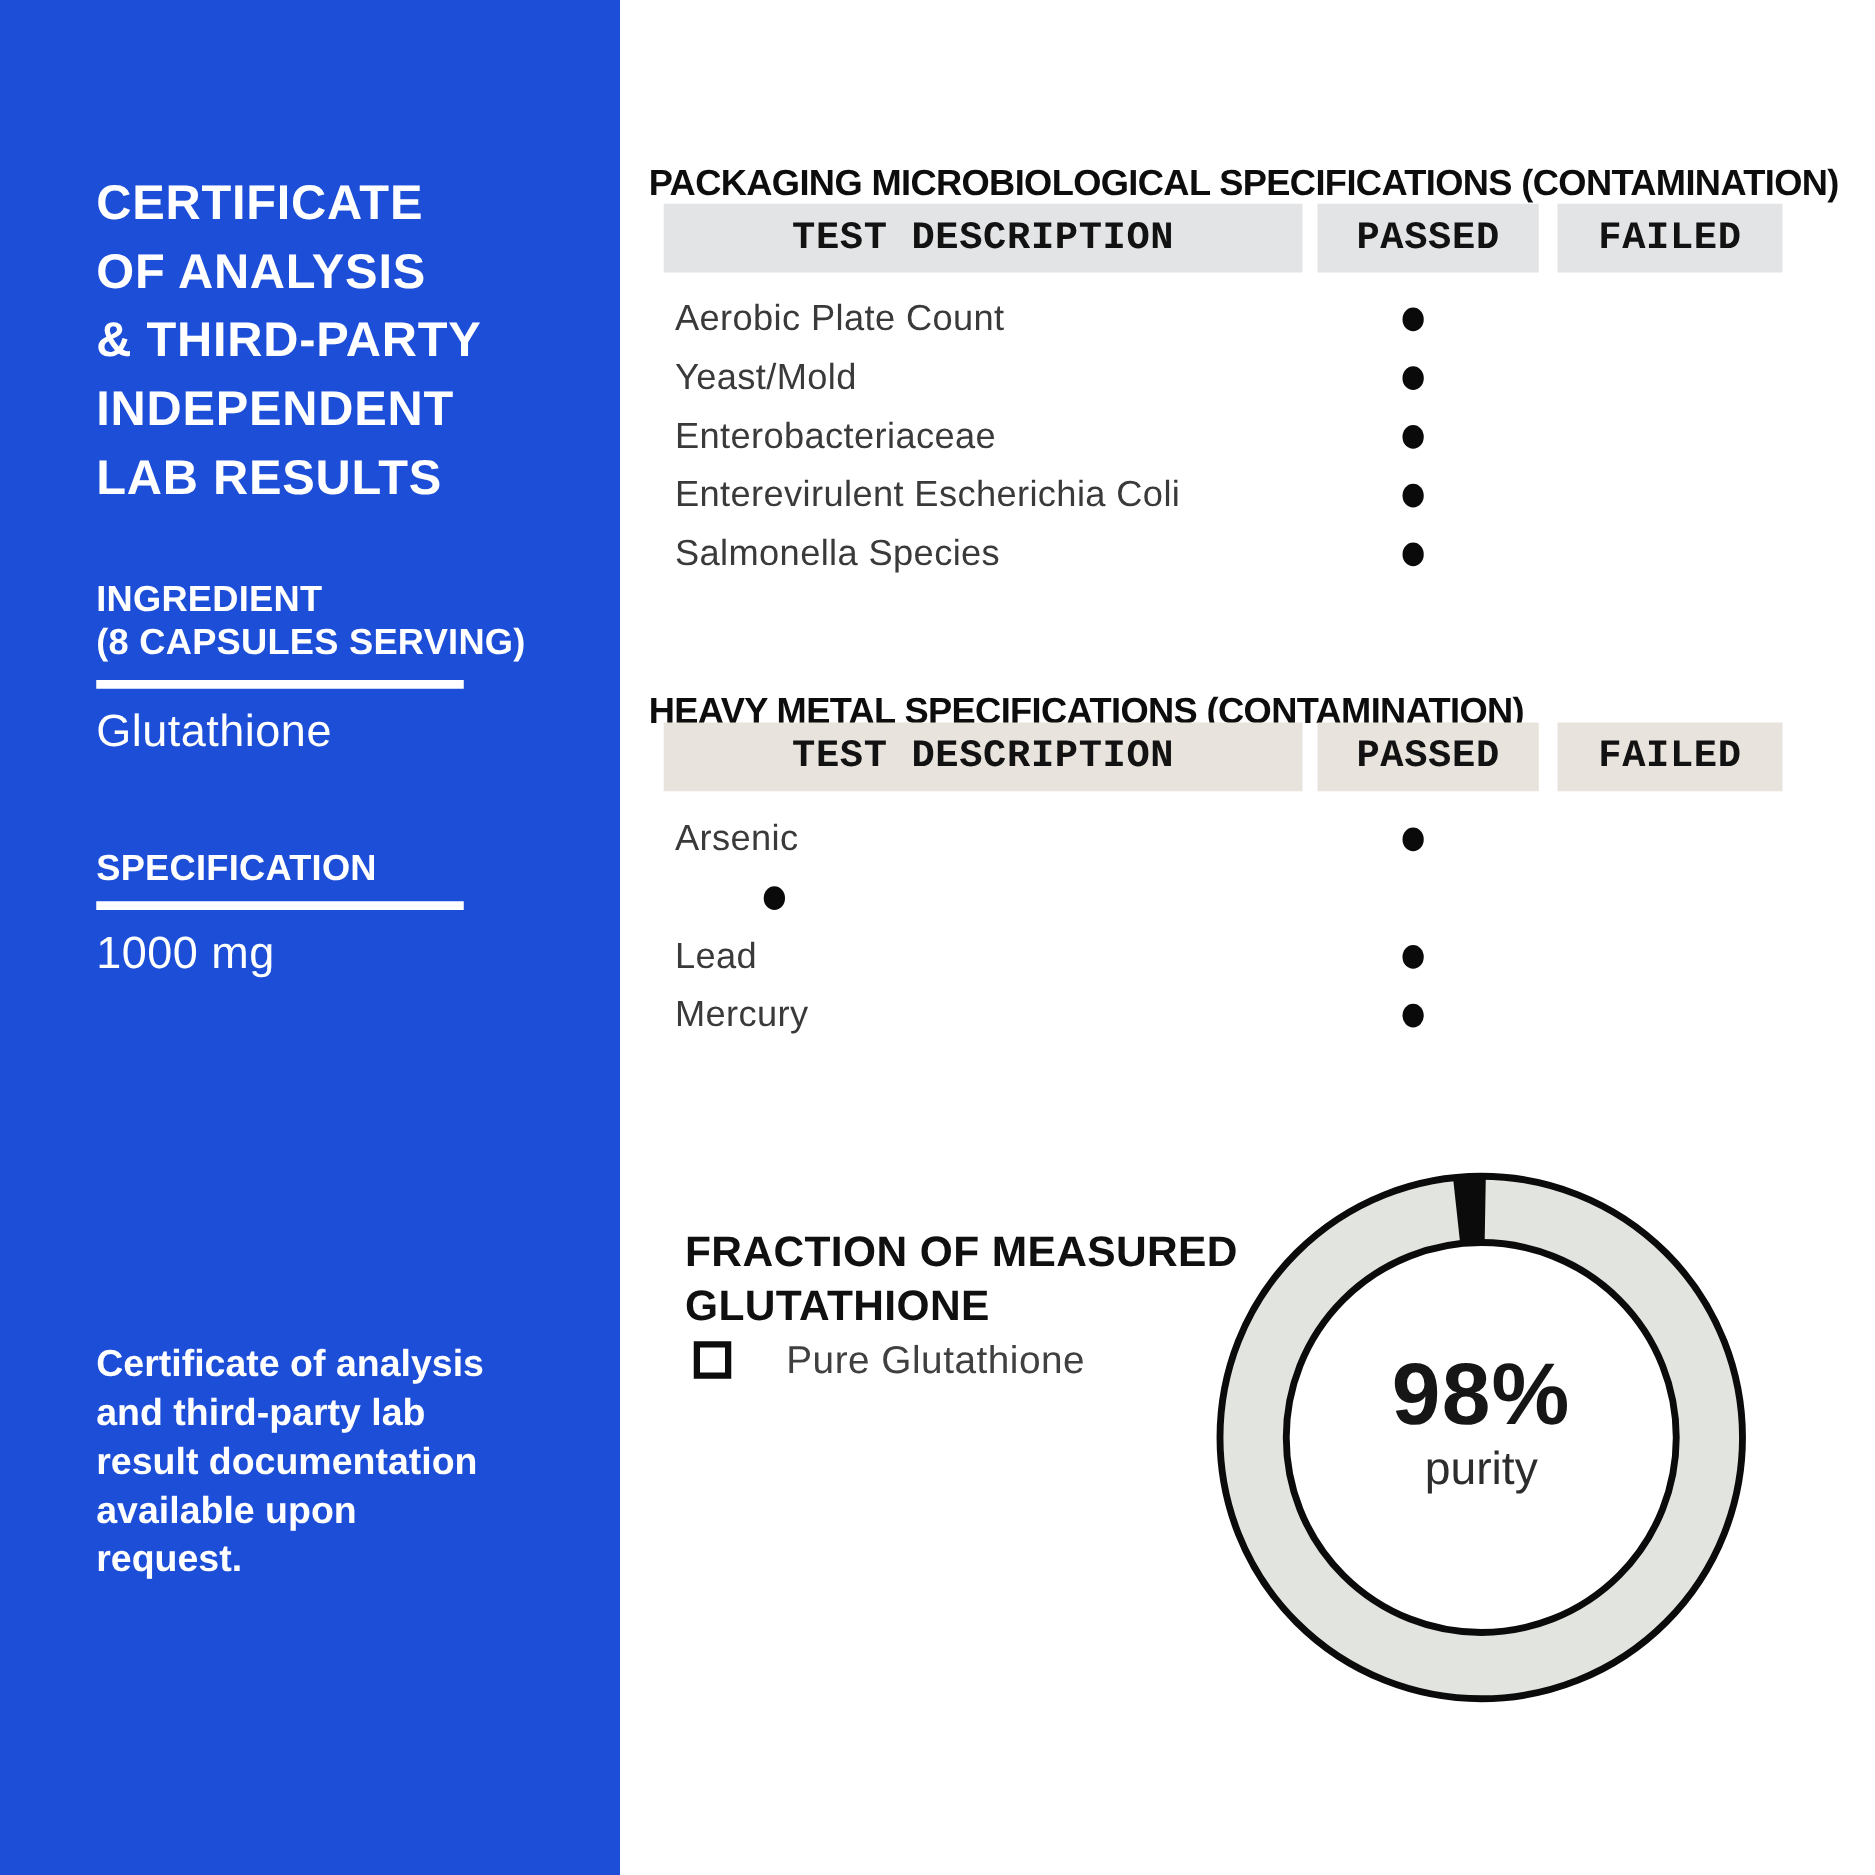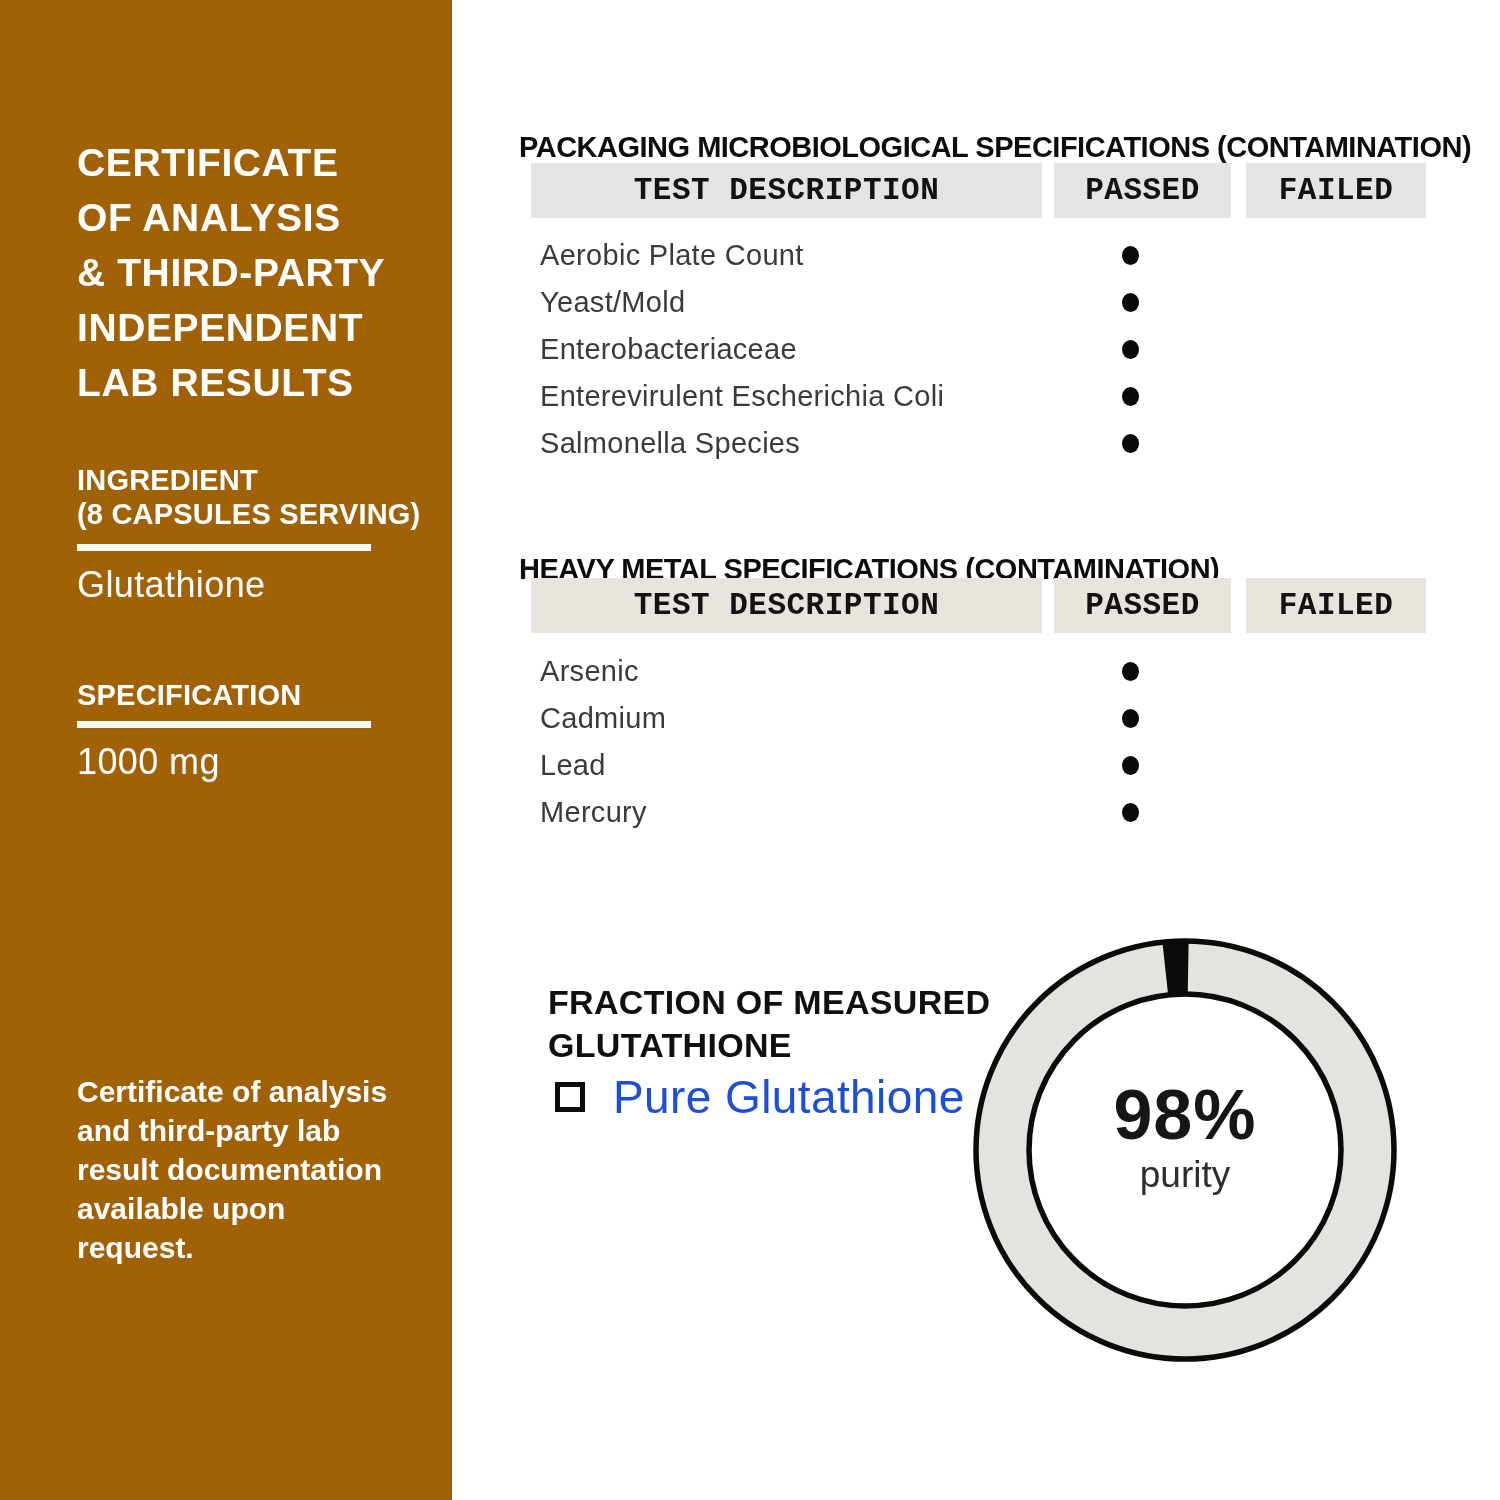--- a/index.html
+++ b/index.html
@@ -43,30 +43,30 @@
   .td-dot{width:177px;margin-left:12px;display:flex;justify-content:center;align-items:center;}
   .td-dot.fail{width:180px;margin-left:15px;}
   .dot{width:17px;height:19px;border-radius:50%;background:transparent;}
   .dot.on{background:#0a0a0a;}
   
   #fraction-title{position:absolute;left:548px;top:953px;font-size:34px;font-weight:bold;
     line-height:43px;color:#101010;letter-spacing:0.3px;}
   #legend{position:absolute;left:555px;top:1070px;display:flex;align-items:center;}
   .swatch{width:16px;height:16px;border:5px solid #0c0c0c;padding:2px;background:#ffffff;}
   .swatch-inner{width:16px;height:16px;}
-  .legend-label{margin-left:28px;font-size:46px;font-weight:300;color:#1d4ed8;letter-spacing:0.4px;}
+  .legend-label{margin-left:44px;font-size:31px;font-weight:300;color:#404040;letter-spacing:0.4px;}
   #donut-wrap{position:absolute;left:963px;top:928px;width:444px;height:444px;}
   #donut-center{position:absolute;left:0;top:150px;width:444px;text-align:center;}
   #donut-value{font-size:70px;font-weight:bold;color:#161616;line-height:74px;letter-spacing:1px;}
   #donut-caption{font-size:37px;font-weight:300;color:#2d2d2d;line-height:46px;}
 </style>
 </head>
 <body>
 
-<aside class="sidebar" style="background-color: #a16207;">
+<aside class="sidebar" style="background-color: #1d4ed8; padding-left: 44px;">
   <h1 class="side-title"><span>CERTIFICATE</span><br><span>OF ANALYSIS</span><br><span>&amp; THIRD-PARTY</span><br><span>INDEPENDENT</span><br><span>LAB RESULTS</span></h1>
 
   <div class="side-label" id="ingredient-label"><span>INGREDIENT</span><br><span>(8 CAPSULES SERVING)</span></div>
   <div class="rule" id="ingredient-rule"></div>
   <div class="side-value" id="ingredient-value">Glutathione</div>
 
   <div class="side-label" id="spec-label">SPECIFICATION</div>
   <div class="rule" id="spec-rule"></div>
   <div class="side-value" id="spec-value">1000 mg</div>
 
@@ -141,21 +141,20 @@
   <div class="trow">
     <span class="td-desc">Arsenic</span>
     <span class="td-dot pass">
         <span class="dot on"></span>
       </span>
     <span class="td-dot fail">
         <span class="dot"></span>
       </span>
   </div>
   <div class="trow">
-    <span class="td-desc">Cadmium</span>
     <span class="td-dot pass">
         <span class="dot on"></span>
       </span>
     <span class="td-dot fail">
         <span class="dot"></span>
       </span>
   </div>
   <div class="trow">
     <span class="td-desc">Lead</span>
     <span class="td-dot pass">

